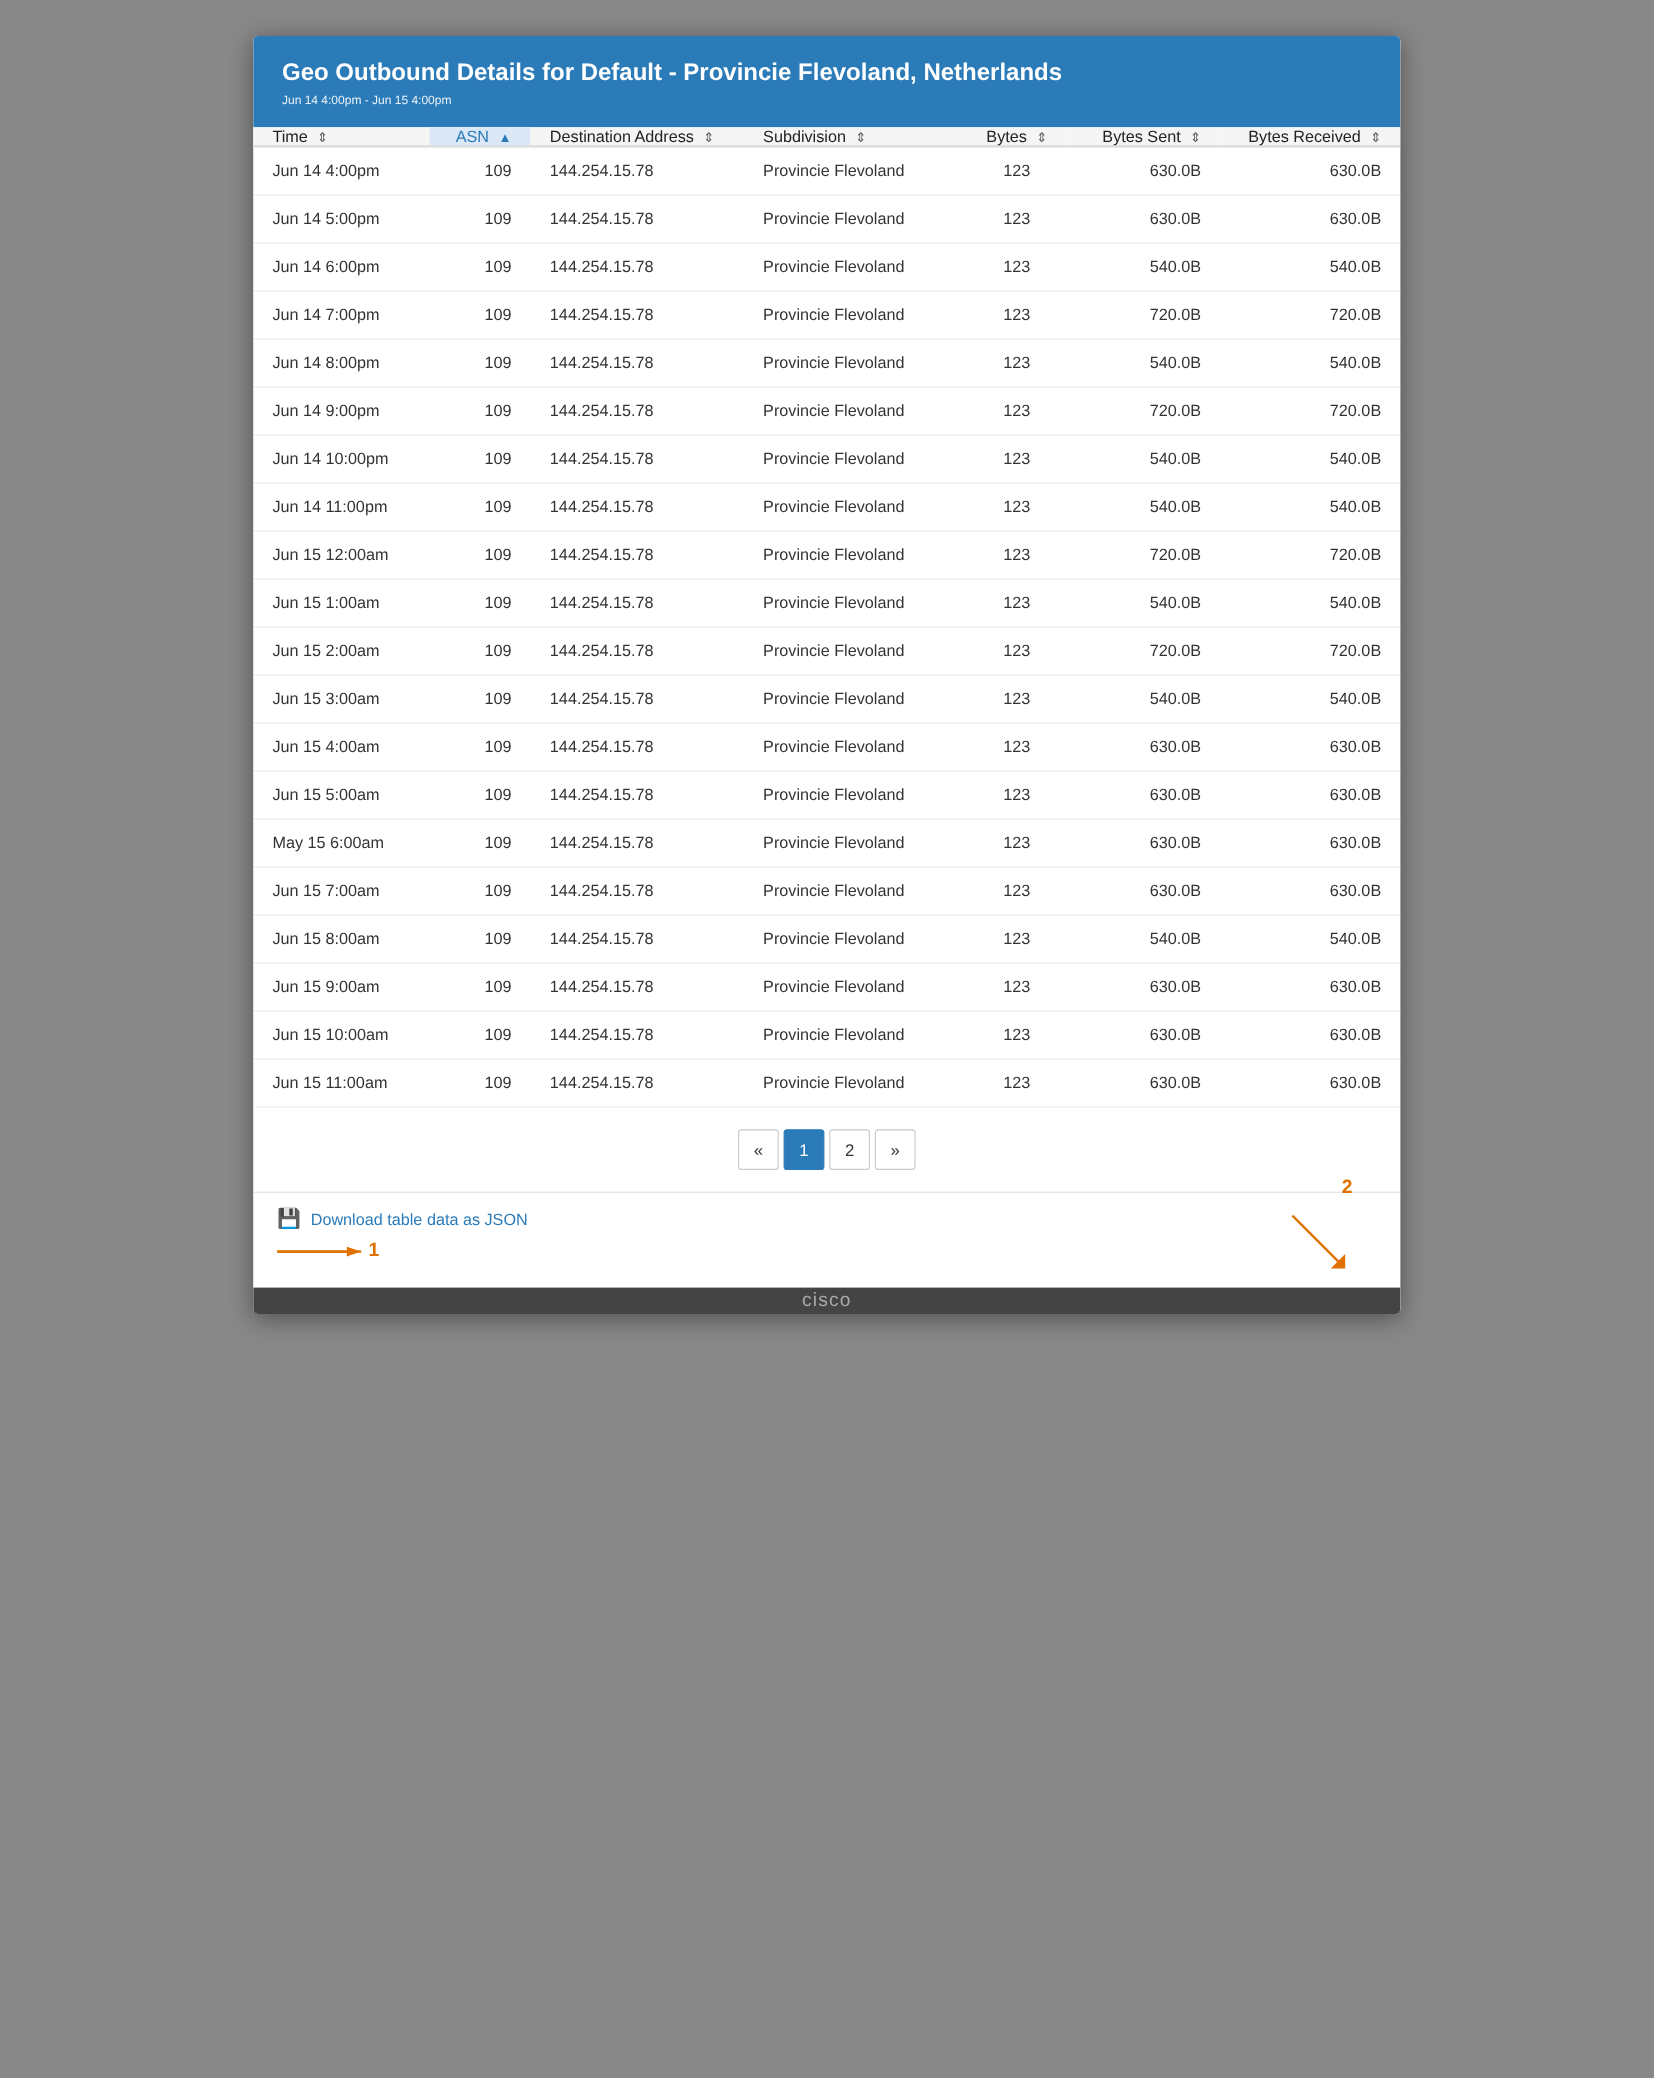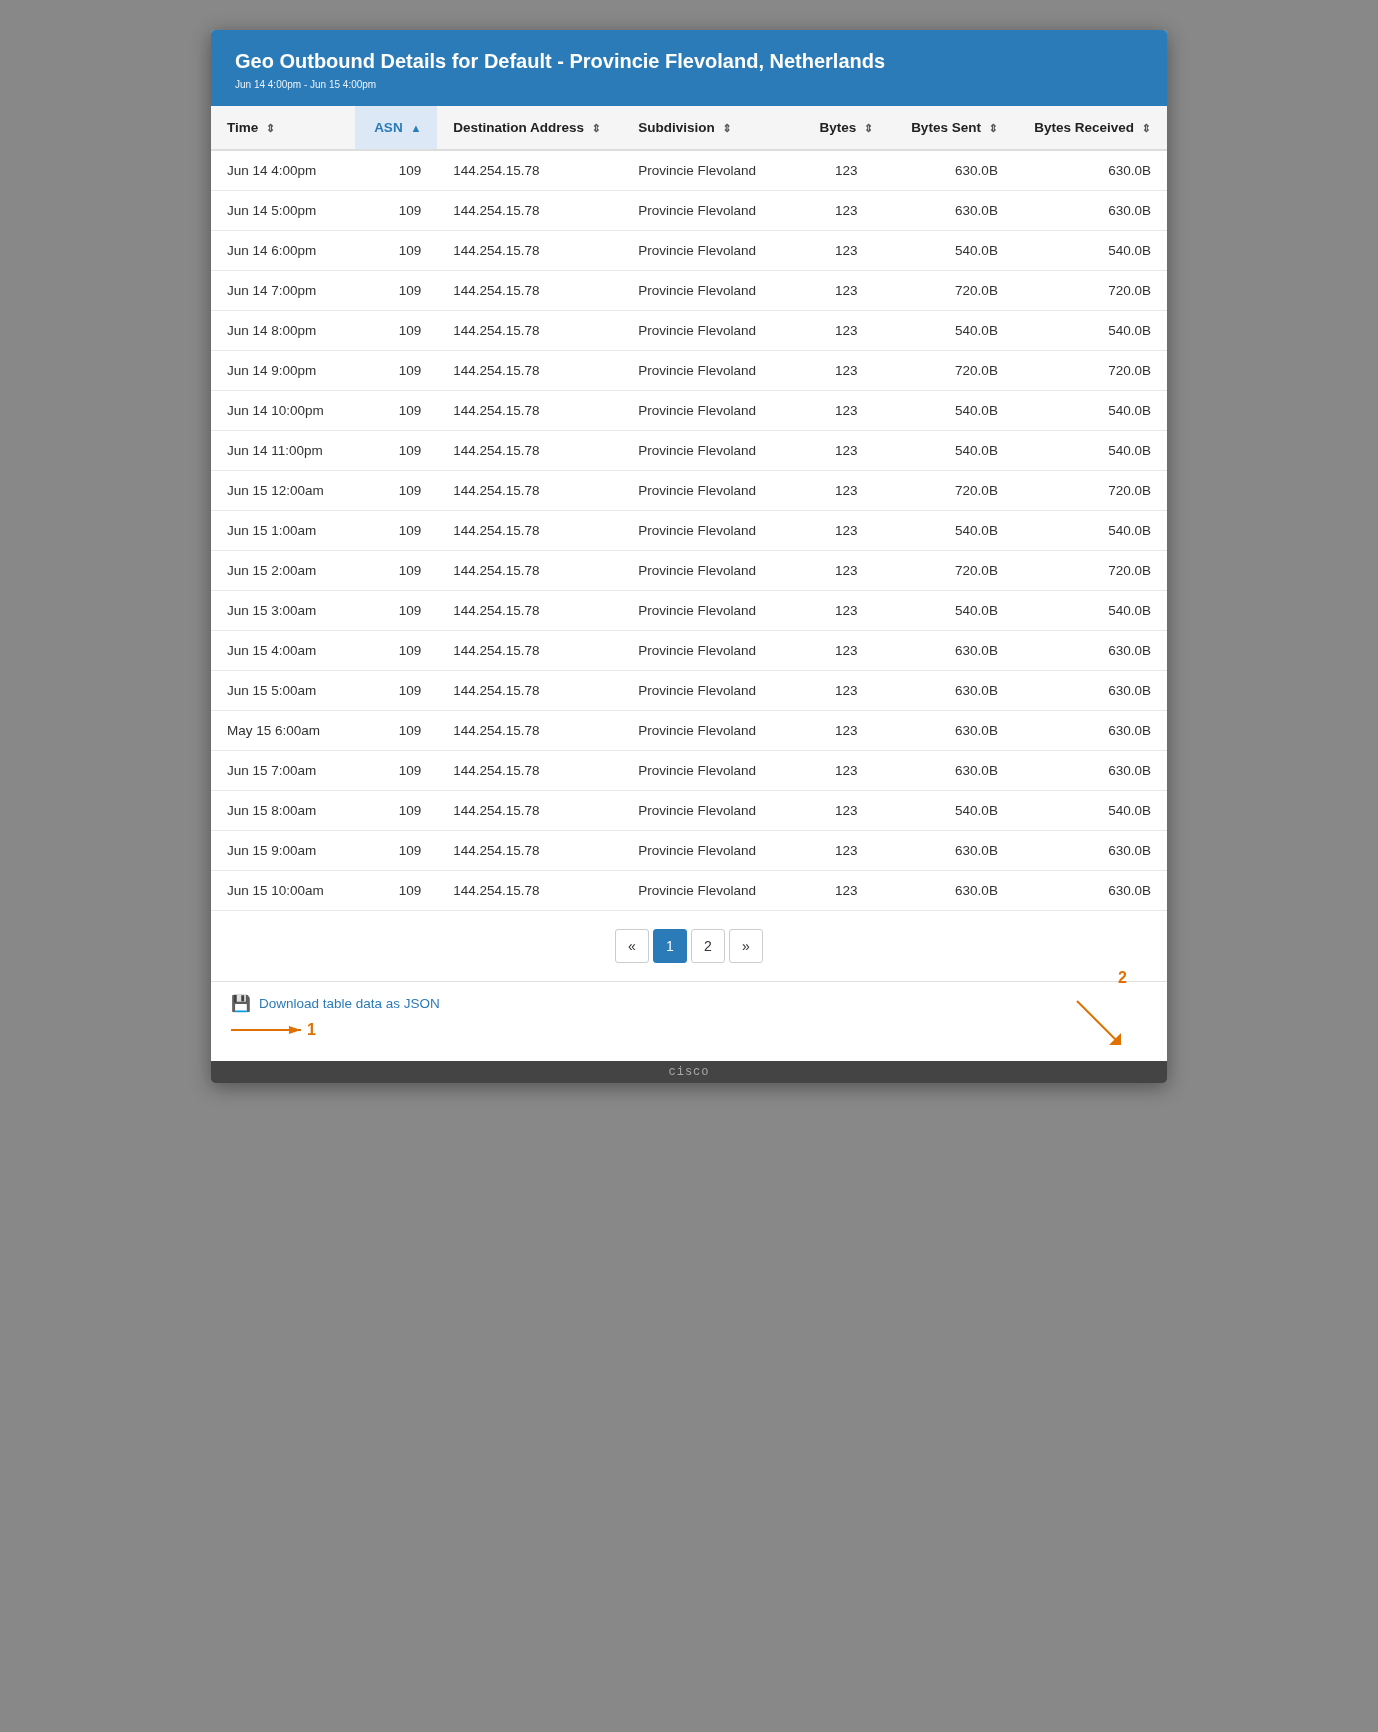--- a/index.html
+++ b/index.html
@@ -41,23 +41,23 @@
     }
     table {
       width: 100%;
       border-collapse: collapse;
     }
     thead tr {
       background: #f5f5f5;
       border-bottom: 2px solid #ddd;
     }
     th {
-      padding: 14px 16px;
+      padding: 0 16px;
       text-align: left;
-      font-weight: bold;
+      font-weight: normal;
       font-size: 13.5px;
       color: #222;
       white-space: nowrap;
       border-bottom: 1px solid #ccc;
     }
     th.asn-col {
       background: #dce8f5;
       color: #2b7bb9;
     }
     th .sort-arrow {
@@ -171,23 +171,22 @@
     }
     .bottom-bar {
       background: #444;
       height: 22px;
       display: flex;
       align-items: center;
       justify-content: center;
     }
     .bottom-bar-text {
       color: #aaa;
-      font-size: 12px;
+      font-size: 16px;
       letter-spacing: 1px;
-      font-family: Liberation Mono, monospace;
     }
   </style>
 </head>
 <body>
 
 <div class="modal">
 
   <div class="modal-header">
     <div class="modal-title">Geo Outbound Details for Default - Provincie Flevoland, Netherlands</div>
     <div class="modal-subtitle">Jun 14 4:00pm - Jun 15 4:00pm</div>
@@ -385,20 +384,29 @@
       <td class="col-time">Jun 15 9:00am</td>
       <td class="col-asn">109</td>
       <td class="col-dest">144.254.15.78</td>
       <td class="col-subdiv">Provincie Flevoland</td>
       <td class="col-port">123</td>
       <td class="col-bytes-sent">630.0B</td>
       <td class="col-bytes-recv">630.0B</td>
     </tr>
           <tr>
       <td class="col-time">Jun 15 10:00am</td>
+      <td class="col-asn">109</td>
+      <td class="col-dest">144.254.15.78</td>
+      <td class="col-subdiv">Provincie Flevoland</td>
+      <td class="col-port">123</td>
+      <td class="col-bytes-sent">630.0B</td>
+      <td class="col-bytes-recv">630.0B</td>
+    </tr>
+          <tr>
+      <td class="col-time">Jun 15 11:00am</td>
       <td class="col-asn">109</td>
       <td class="col-dest">144.254.15.78</td>
       <td class="col-subdiv">Provincie Flevoland</td>
       <td class="col-port">123</td>
       <td class="col-bytes-sent">630.0B</td>
       <td class="col-bytes-recv">630.0B</td>
     </tr>
         </tbody>
     </table>
   </div>

